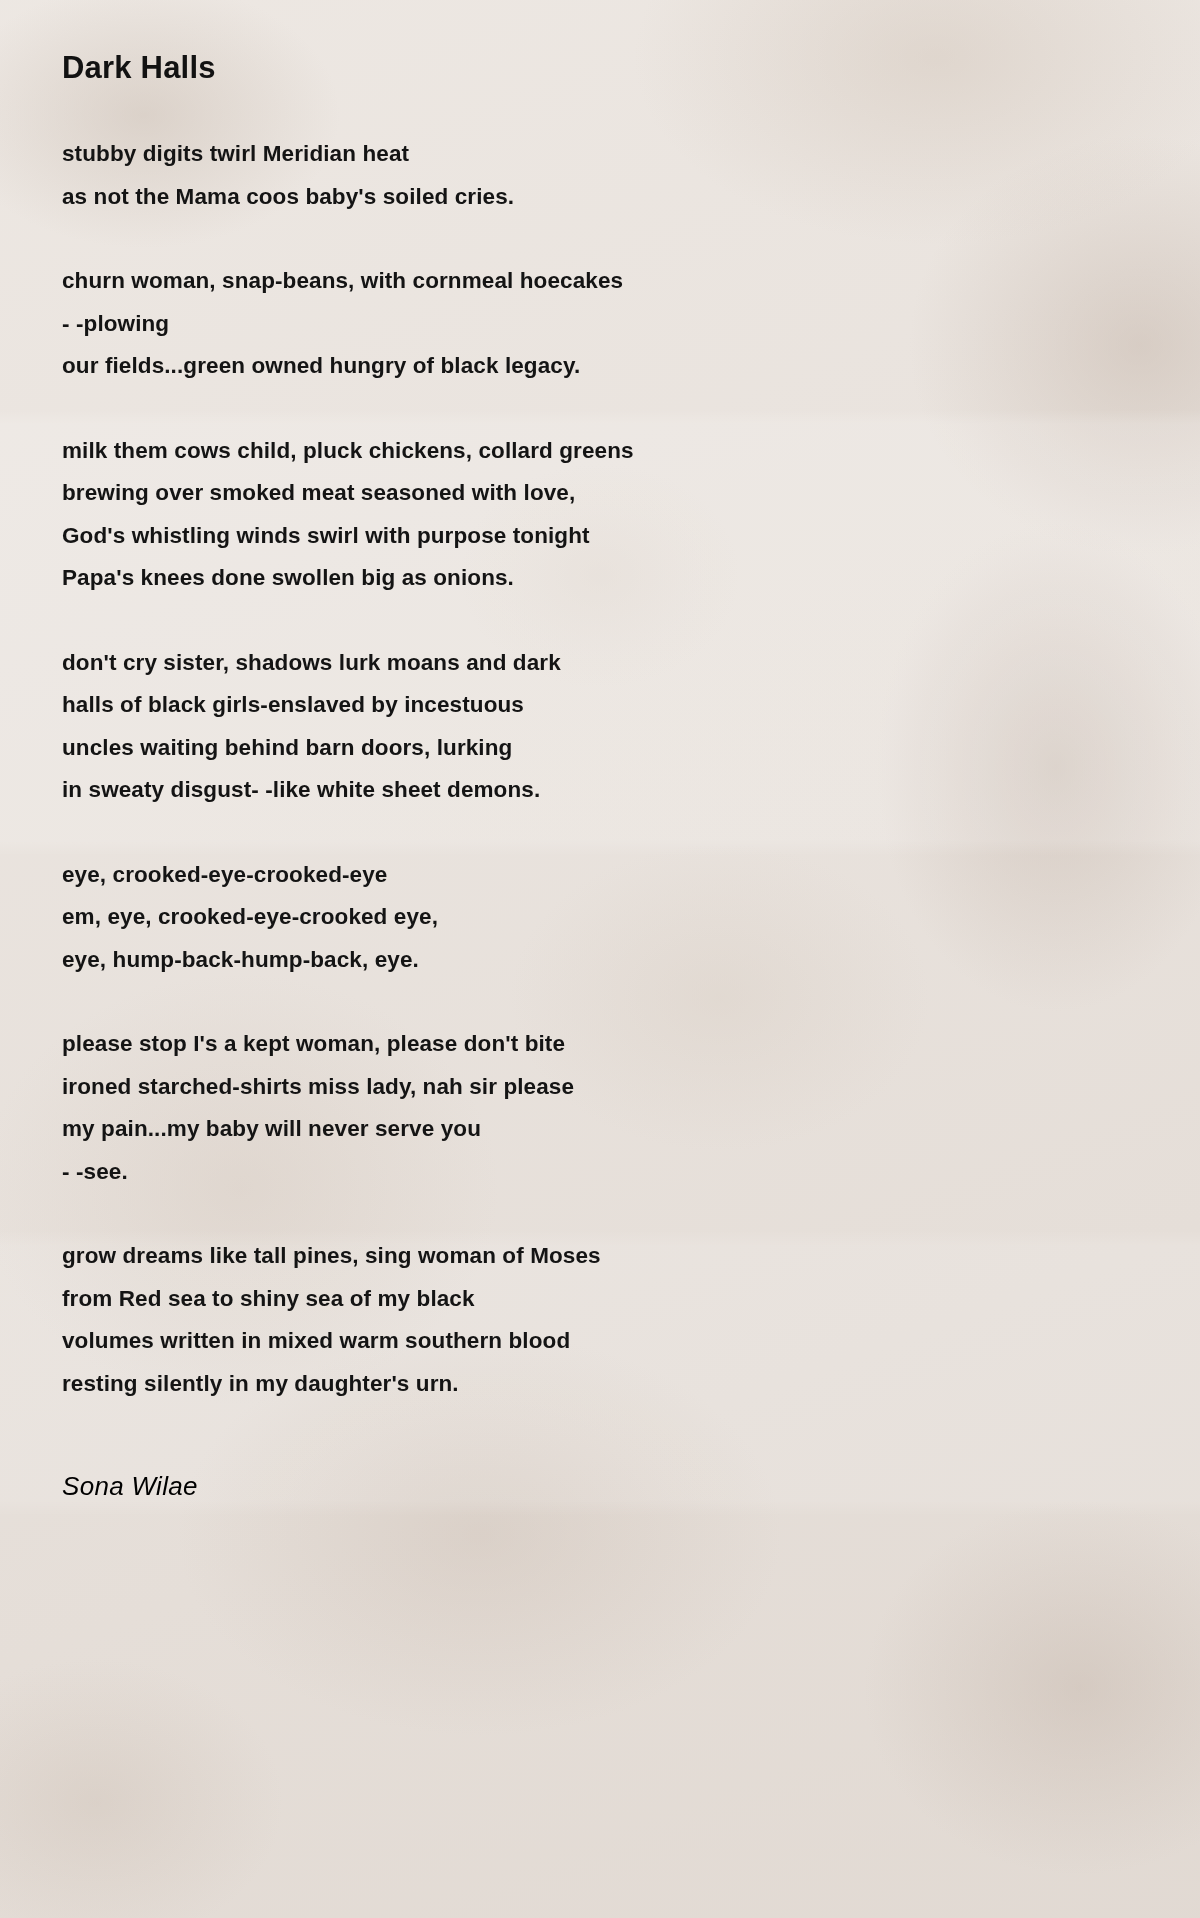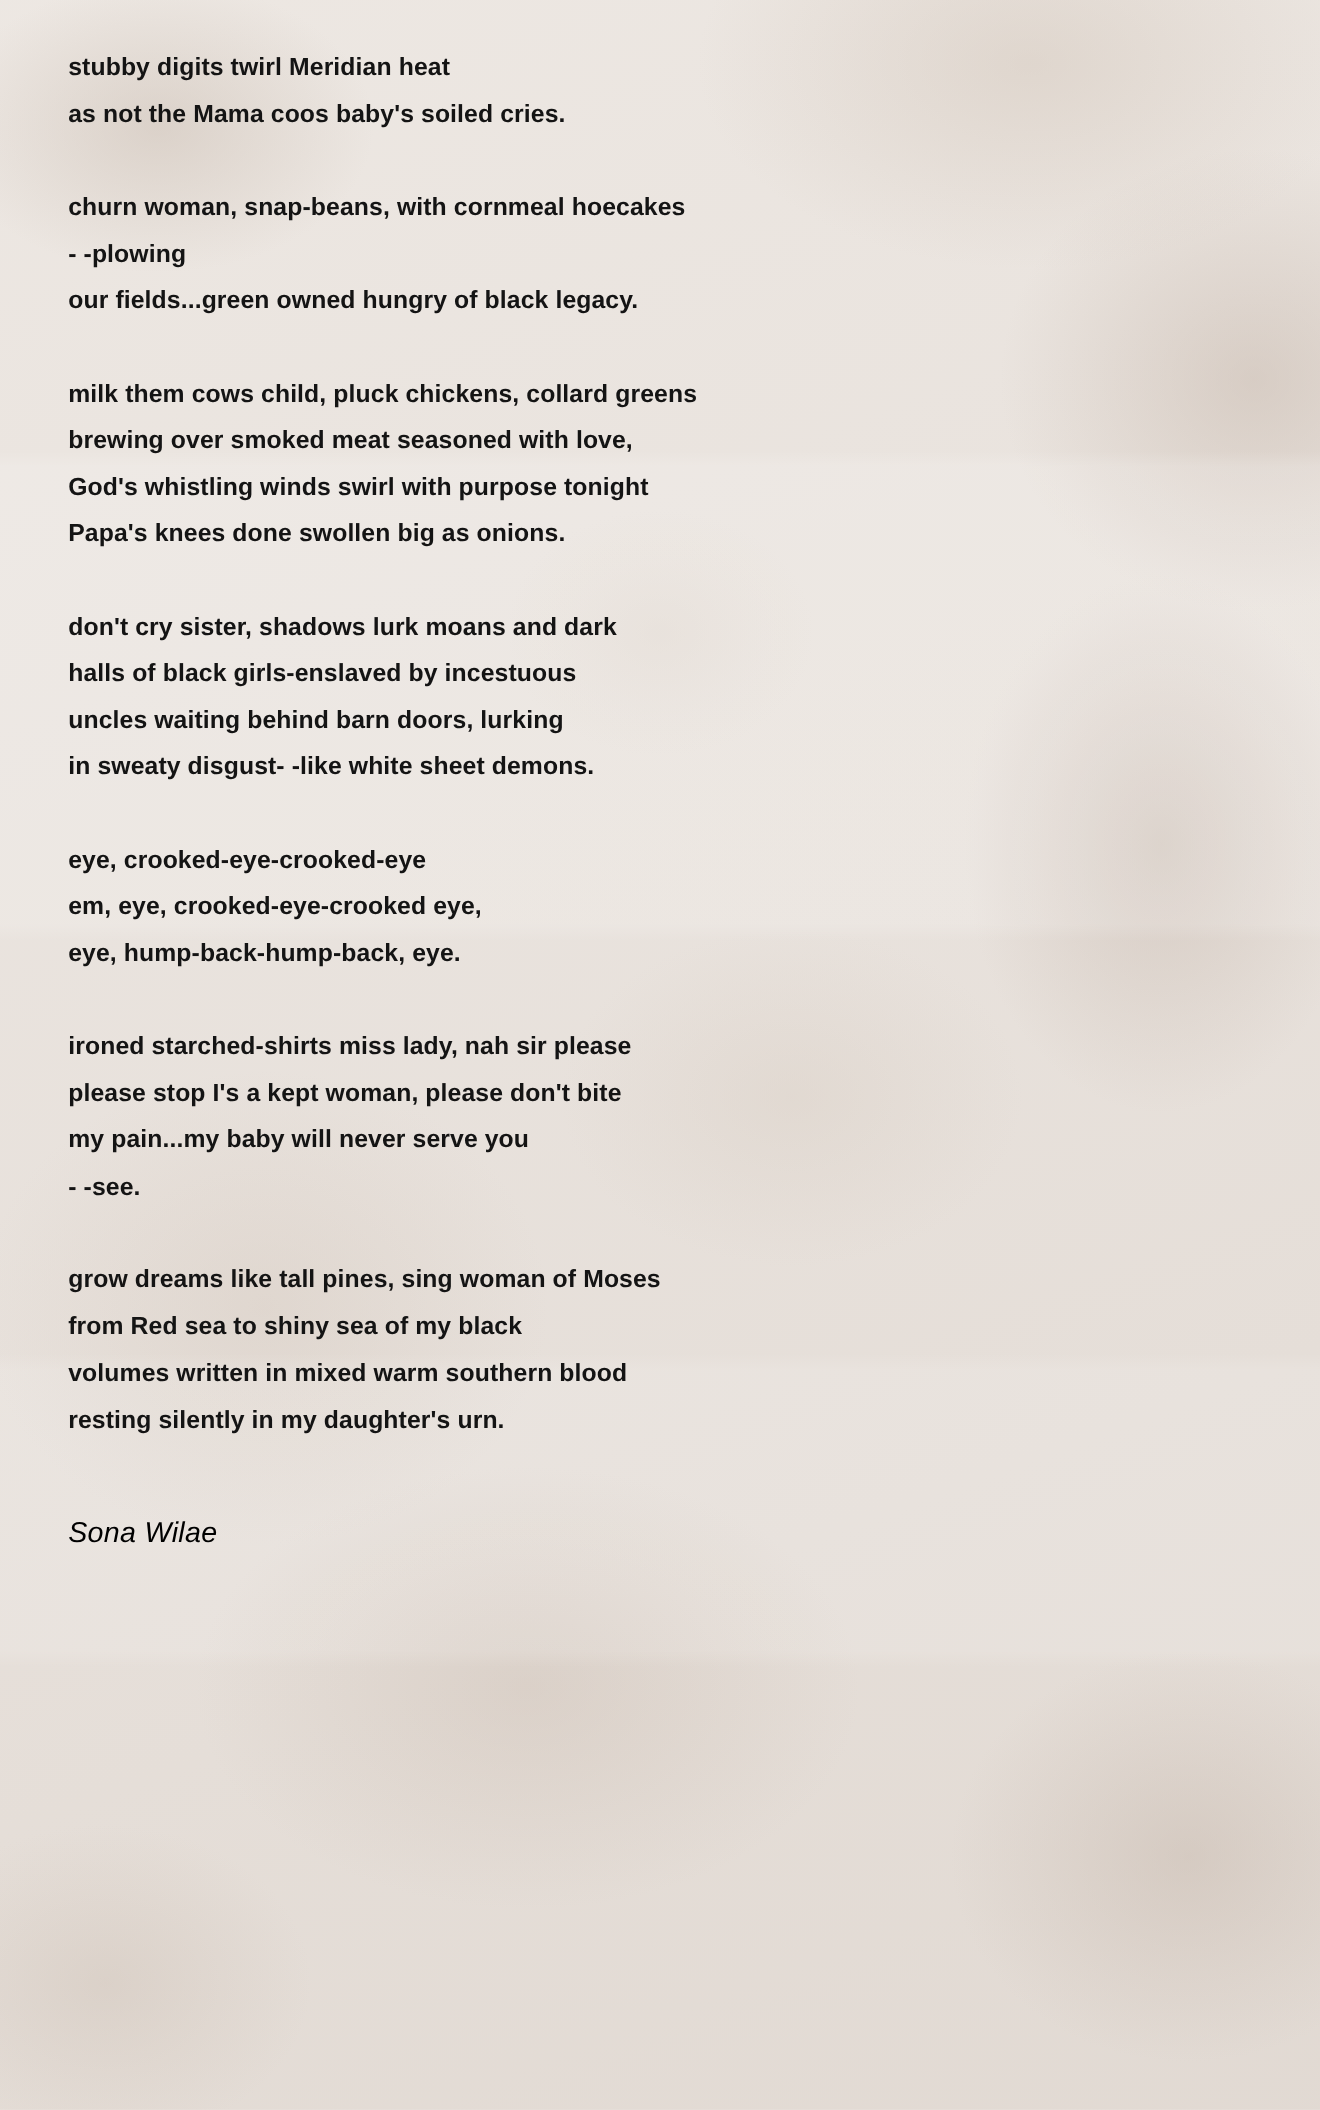--- a/index.html
+++ b/index.html
@@ -64,20 +64,21 @@
   }
   .poem-title {
     font-size: 31px;
     font-weight: bold;
     color: #121212;
     letter-spacing: 0.2px;
     margin: 9px 0 0 0;
     line-height: 1.2;
   }
   .poem-body {
+    margin-top: 47px;
   }
   .stanza {
     margin: 0 0 42px 0;
   }
   .stanza:last-child {
     margin-bottom: 0;
   }
   .line {
     font-size: 22.5px;
     font-weight: bold;
@@ -97,20 +98,21 @@
 </style>
 </head>
 <body>
 
 <div class="page">
   <div class="paper-texture"></div>
   <div class="paper-bands"></div>
 
   <div class="content">
 
+    <h1 class="poem-title">Dark Halls</h1>
 
     <div class="poem-body">
 
       <div class="stanza">
         <div class="line">stubby digits twirl Meridian heat</div>
         <div class="line">as not the Mama coos baby's soiled cries.</div>
       </div>
 
       <div class="stanza">
         <div class="line">churn woman, snap-beans, with cornmeal hoecakes</div>
@@ -132,22 +134,22 @@
         <div class="line">in sweaty disgust- -like white sheet demons.</div>
       </div>
 
       <div class="stanza">
         <div class="line">eye, crooked-eye-crooked-eye</div>
         <div class="line">em, eye, crooked-eye-crooked eye,</div>
         <div class="line">eye, hump-back-hump-back, eye.</div>
       </div>
 
       <div class="stanza">
+        <div class="line">please stop I's a kept woman, please don't bite</div>
         <div class="line">ironed starched-shirts miss lady, nah sir please</div>
-        <div class="line">please stop I's a kept woman, please don't bite</div>
         <div class="line">my pain...my baby will never serve you</div>
         <div class="line">- -see.</div>
       </div>
 
       <div class="stanza">
         <div class="line">grow dreams like tall pines, sing woman of Moses</div>
         <div class="line">from Red sea to shiny sea of my black</div>
         <div class="line">volumes written in mixed warm southern blood</div>
         <div class="line">resting silently in my daughter's urn.</div>
       </div>

